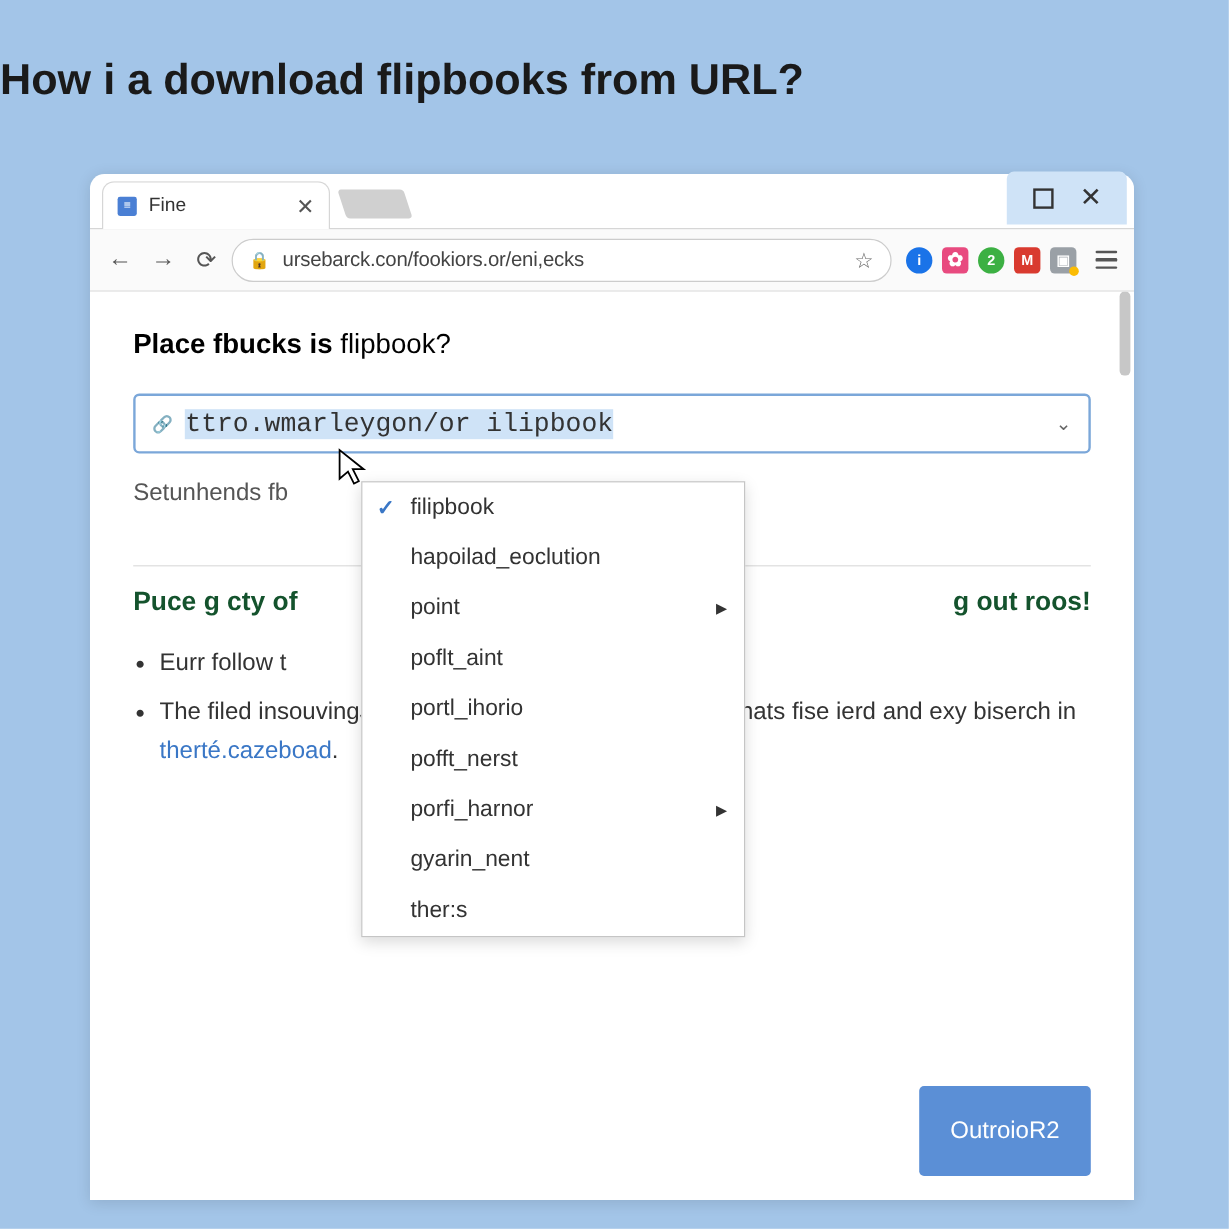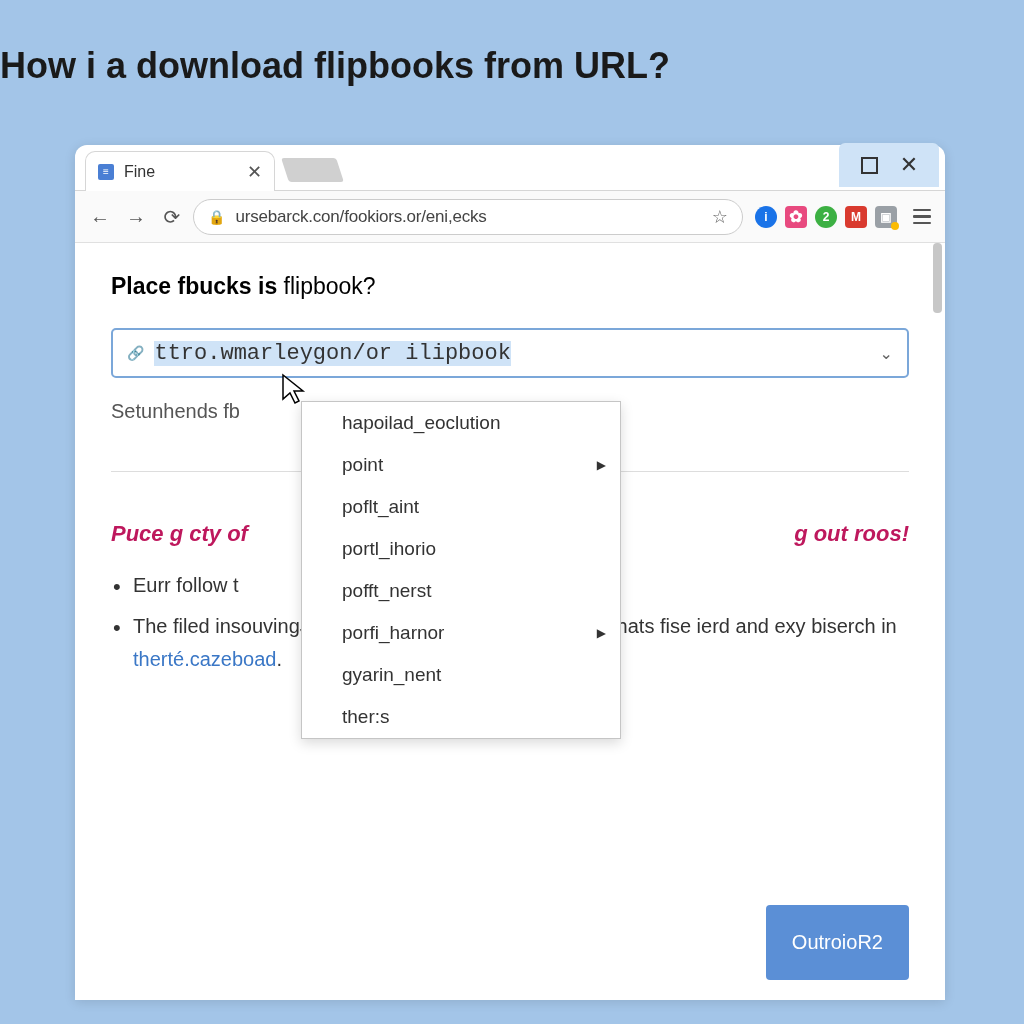--- a/index.html
+++ b/index.html
@@ -229,25 +229,24 @@
     color: #555;
   }
 
   .divider {
     margin-top: 48px;
     border: none;
     border-top: 1px solid #ddd;
   }
 
   .section-title {
-    margin-top: 49px;
+    margin-top: 16px;
     font-size: 22px;
     font-weight: 700;
-    color: #be185d;
-    font-style: italic;
+    color: #14532d;
   }
 
   .bullets {
     margin-top: 22px;
     list-style: none;
     font-size: 20px;
     color: #333;
     line-height: 1.65;
   }
   .bullets li { position: relative; padding-left: 22px; margin-bottom: 8px; }
@@ -382,20 +381,21 @@
         <span>Eurr follow t</span>
       </li>
       <li>
         <span>The filed insouvingJoumes on, pivmined reelSitS sealchats fise ierd and exy biserch in </span><a href="#">therté.cazeboad</a><span>.</span>
       </li>
     </ul>
 
     <button class="cta-button">OutroioR2</button>
 
     <div class="dropdown" id="dropdown">
+        <div class="dropdown-item selected">filipbook</div>
         <div class="dropdown-item">hapoilad_eoclution</div>
         <div class="dropdown-item">point<span class="submenu-arrow">▶</span></div>
         <div class="dropdown-item">poflt_aint</div>
         <div class="dropdown-item">portl_ihorio</div>
         <div class="dropdown-item">pofft_nerst</div>
         <div class="dropdown-item">porfi_harnor<span class="submenu-arrow">▶</span></div>
         <div class="dropdown-item">gyarin_nent</div>
         <div class="dropdown-item">ther:s</div>
       </div>
 

